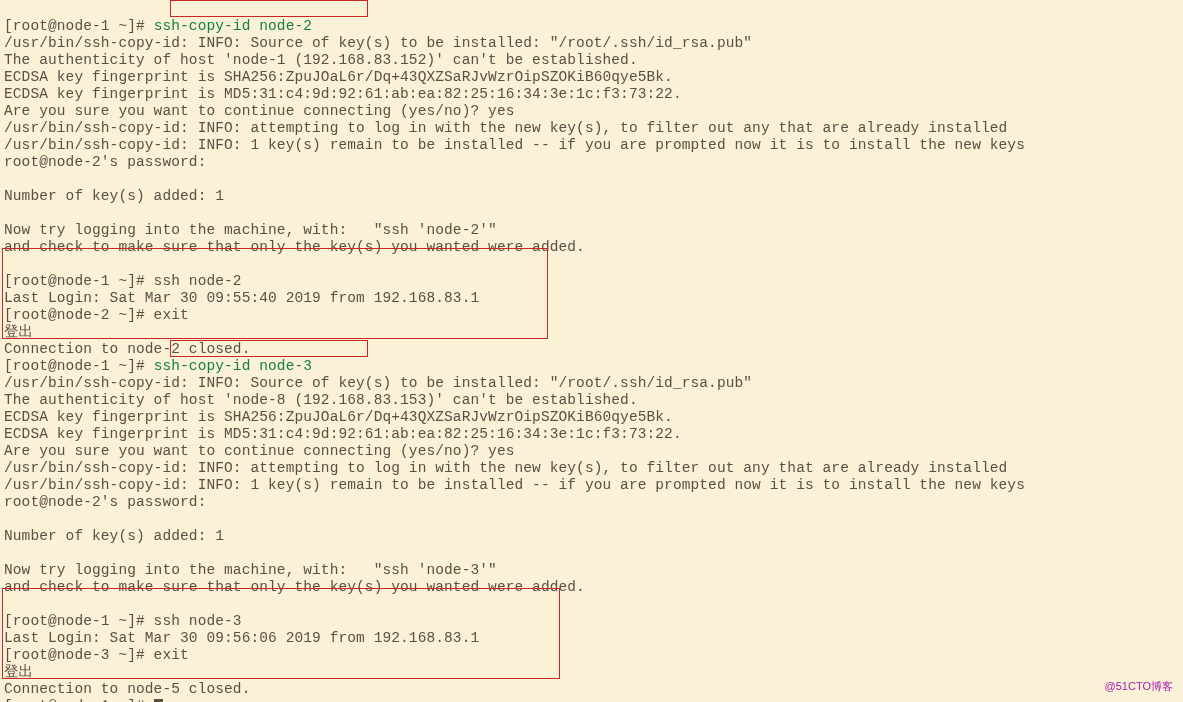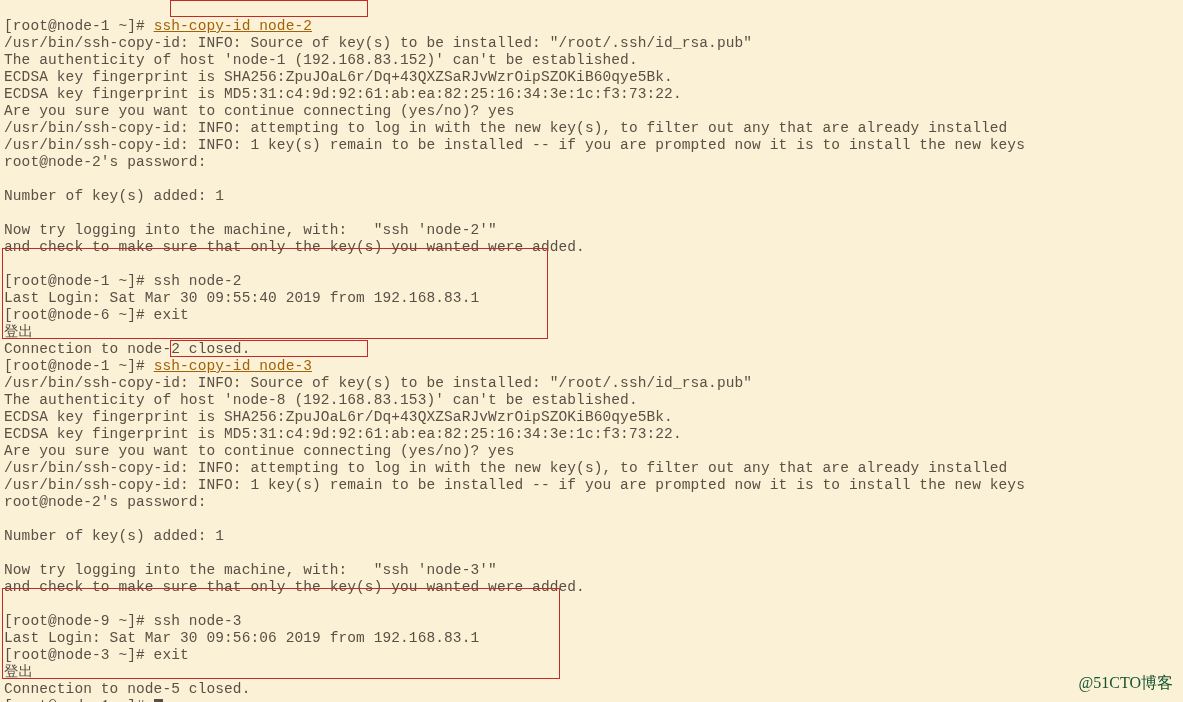--- a/index.html
+++ b/index.html
@@ -14,35 +14,34 @@
     position: relative;
     font-family: "Courier New", Courier, monospace;
     font-size: 14.5px;
     line-height: 17px;
     color: #5a5044;
     white-space: pre;
     padding: 1px 4px 0 4px;
     letter-spacing: 0.1px;
   }
   .cmd-red {
-    color: #a16207;
-    text-decoration: underline;
+    color: #15803d;
   }
   .outline-box {
     position: absolute;
     border: 1px solid #c62828;
     box-sizing: border-box;
   }
   .watermark {
     position: absolute;
     right: 10px;
     bottom: 8px;
-    font-family: Liberation Serif, serif;
-    font-size: 16px;
-    color: #14532d;
+    font-family: Liberation Sans, sans-serif;
+    font-size: 11px;
+    color: #a21caf;
   }
   .cursor {
     display: inline-block;
     width: 9px;
     height: 14px;
     background: #5a5044;
     vertical-align: text-bottom;
     margin-bottom: 1px;
   }
 </style>
@@ -60,39 +59,39 @@
 <span>/usr/bin/ssh-copy-id: INFO: 1 key(s) remain to be installed -- if you are prompted now it is to install the new keys</span>
 <span>root@node-2's password: </span>
 <span></span>
 <span>Number of key(s) added: 1</span>
 <span></span>
 <span>Now try logging into the machine, with:   "ssh 'node-2'"</span>
 <span>and check to make sure that only the key(s) you wanted were added.</span>
 <span></span>
 <span>[root@node-1 ~]# ssh node-2</span>
 <span>Last Login: Sat Mar 30 09:55:40 2019 from 192.168.83.1</span>
-<span>[root@node-6 ~]# exit</span>
+<span>[root@node-2 ~]# exit</span>
 <span>登出</span>
 <span>Connection to node-2 closed.</span>
 <span>[root@node-1 ~]# </span><span class="cmd-red">ssh-copy-id node-3</span>
 <span>/usr/bin/ssh-copy-id: INFO: Source of key(s) to be installed: "/root/.ssh/id_rsa.pub"</span>
 <span>The authenticity of host 'node-8 (192.168.83.153)' can't be established.</span>
 <span>ECDSA key fingerprint is SHA256:ZpuJOaL6r/Dq+43QXZSaRJvWzrOipSZOKiB60qye5Bk.</span>
 <span>ECDSA key fingerprint is MD5:31:c4:9d:92:61:ab:ea:82:25:16:34:3e:1c:f3:73:22.</span>
 <span>Are you sure you want to continue connecting (yes/no)? yes</span>
 <span>/usr/bin/ssh-copy-id: INFO: attempting to log in with the new key(s), to filter out any that are already installed</span>
 <span>/usr/bin/ssh-copy-id: INFO: 1 key(s) remain to be installed -- if you are prompted now it is to install the new keys</span>
 <span>root@node-2's password: </span>
 <span></span>
 <span>Number of key(s) added: 1</span>
 <span></span>
 <span>Now try logging into the machine, with:   "ssh 'node-3'"</span>
 <span>and check to make sure that only the key(s) you wanted were added.</span>
 <span></span>
-<span>[root@node-9 ~]# ssh node-3</span>
+<span>[root@node-1 ~]# ssh node-3</span>
 <span>Last Login: Sat Mar 30 09:56:06 2019 from 192.168.83.1</span>
 <span>[root@node-3 ~]# exit</span>
 <span>登出</span>
 <span>Connection to node-5 closed.</span>
 <span>[root@node-1 ~]# </span><span class="cursor"></span>
 </div>
 
 <div class="outline-box" style="left:170px; top:0px; width:198px; height:17px;"></div>
 <div class="outline-box" style="left:2px; top:248px; width:546px; height:91px;"></div>
 <div class="outline-box" style="left:170px; top:340px; width:198px; height:17px;"></div>

